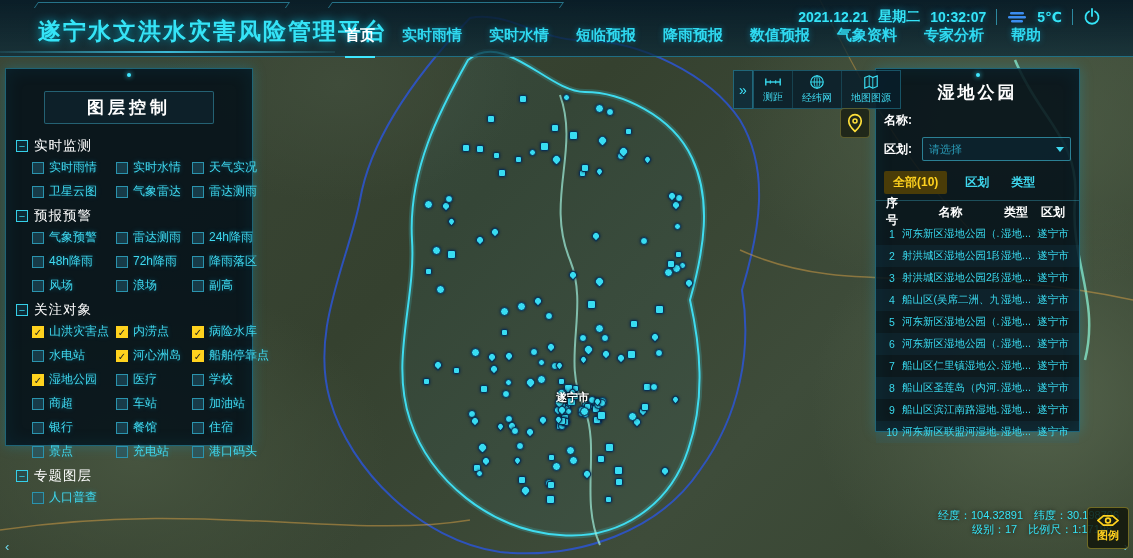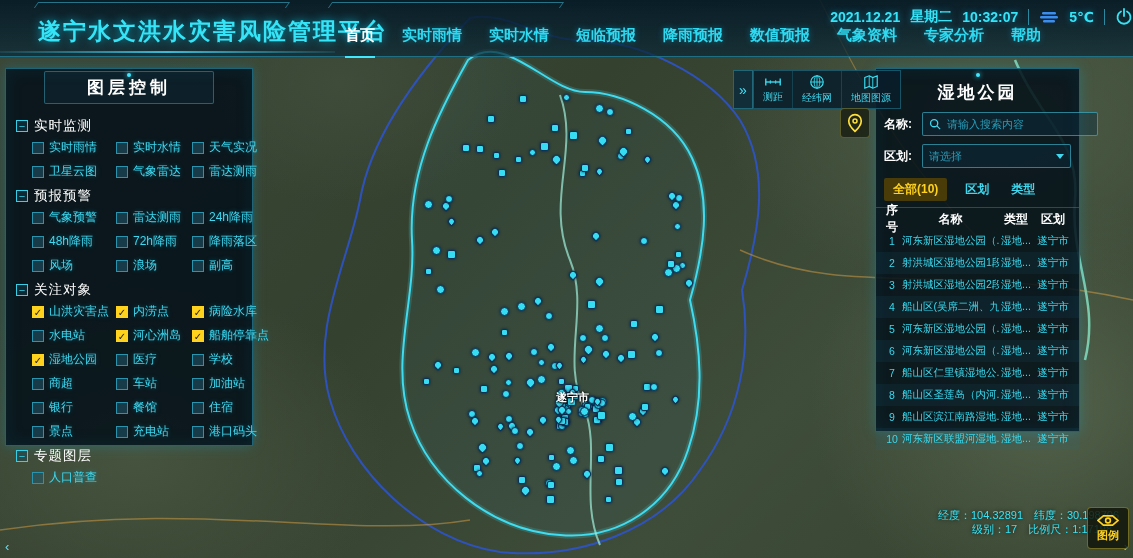--- a/index.html
+++ b/index.html
@@ -32,35 +32,35 @@
   .header::after{content:"";position:absolute;top:2px;left:330px;width:230px;height:5px;
           border:1px solid rgba(70,220,255,.45);border-bottom:none;transform:skewX(-35deg);}
   .app-title{position:absolute;left:38px;top:16px;font-size:23px;font-weight:bold;
           color:#35e4f7;letter-spacing:2px;text-shadow:0 0 10px rgba(0,220,255,.65);}
   .title-line{position:absolute;left:0;top:51px;width:335px;height:2px;
           background:linear-gradient(90deg,rgba(70,220,255,.1),rgba(70,220,255,.8),rgba(70,220,255,.1));}
   .nav{position:absolute;left:345px;top:26px;display:flex;gap:27px;}
   .nav-item{color:#2fd9f0;font-size:15px;font-weight:bold;cursor:pointer;
           padding-bottom:11px;text-shadow:0 0 6px rgba(0,200,255,.4);white-space:nowrap;}
   .nav-item.active{color:#fff;border-bottom:2px solid #3fe7ff;}
-  .top-info{position:absolute;right:0;top:8px;display:flex;align-items:center;gap:10px;
+  .top-info{position:absolute;right:32px;top:8px;display:flex;align-items:center;gap:10px;
           color:#35e4f7;font-size:14px;font-weight:bold;text-shadow:0 0 6px rgba(0,200,255,.5);}
   .vdiv{width:1px;height:16px;background:rgba(70,220,255,.55);}
   .wx-icon svg,.pwr-icon svg{display:block;}
 
   
   .panel{position:absolute;background:rgba(4,17,25,.88);
          border:1px solid rgba(60,215,255,.40);
          box-shadow:0 0 12px rgba(0,180,230,.25), inset 0 0 18px rgba(0,120,170,.12);z-index:20;}
   .panel-dot{position:absolute;top:4px;left:50%;margin-left:-2px;width:4px;height:4px;
          border-radius:50%;background:#3fe7ff;box-shadow:0 0 5px #3fe7ff;}
 
   
   .layer-panel{left:5px;top:68px;width:248px;height:378px;}
-  .layer-title{margin:2px auto 4px;width:170px;text-align:center;color:#fff;
+  .layer-title{margin:22px auto 4px;width:170px;text-align:center;color:#fff;
          font-size:17px;font-weight:bold;letter-spacing:4px;padding:4px 0;
          border:1px solid rgba(80,220,255,.35);border-radius:2px;
          background:rgba(20,60,80,.25);}
   .sections{padding:2px 10px;}
   .sec-head{display:flex;align-items:center;gap:6px;margin:7px 0 4px;cursor:pointer;}
   .minus-box{width:12px;height:12px;border:1px solid #35cfe8;color:#35cfe8;font-size:11px;
          line-height:10px;text-align:center;background:rgba(20,70,90,.4);}
   .sec-title{color:#fff;font-size:13.5px;font-weight:normal;letter-spacing:1px;}
   .sec-grid{display:grid;grid-template-columns:84px 76px 68px;row-gap:7px;column-gap:0;
          padding-left:16px;margin-bottom:2px;}
@@ -567,27 +567,20 @@
       <path d="M12,2 C7.5,2 4.5,5.5 4.5,9.5 C4.5,15 12,22 12,22 C12,22 19.5,15 19.5,9.5 C19.5,5.5 16.5,2 12,2 Z" fill="none" stroke="#ffe03a" stroke-width="2"></path>
       <circle cx="12" cy="9.5" r="2.4" fill="none" stroke="#ffe03a" stroke-width="1.8"></circle>
     </svg>
   </div>
 
   <div class="panel wet-panel">
     <div class="panel-dot"></div>
     <div class="wet-title">湿地公园</div>
     <div class="form-row">
       <span class="form-label">名称:</span>
-      <div class="search-box">
-        <svg width="12" height="12" viewBox="0 0 14 14">
-          <circle cx="6" cy="6" r="4.2" fill="none" stroke="#3fd8ef" stroke-width="1.5"></circle>
-          <line x1="9.2" y1="9.2" x2="13" y2="13" stroke="#3fd8ef" stroke-width="1.5"></line>
-        </svg>
-        <input type="text" placeholder="请输入搜索内容" style="">
-      </div>
     </div>
     <div class="form-row">
       <span class="form-label">区划:</span>
       <div class="select-box">
         <span>请选择</span>
         <span class="chev"></span>
       </div>
     </div>
     <div class="tabs-row" id="wet-tabs">
         <div class="tab active">全部(10)</div>

